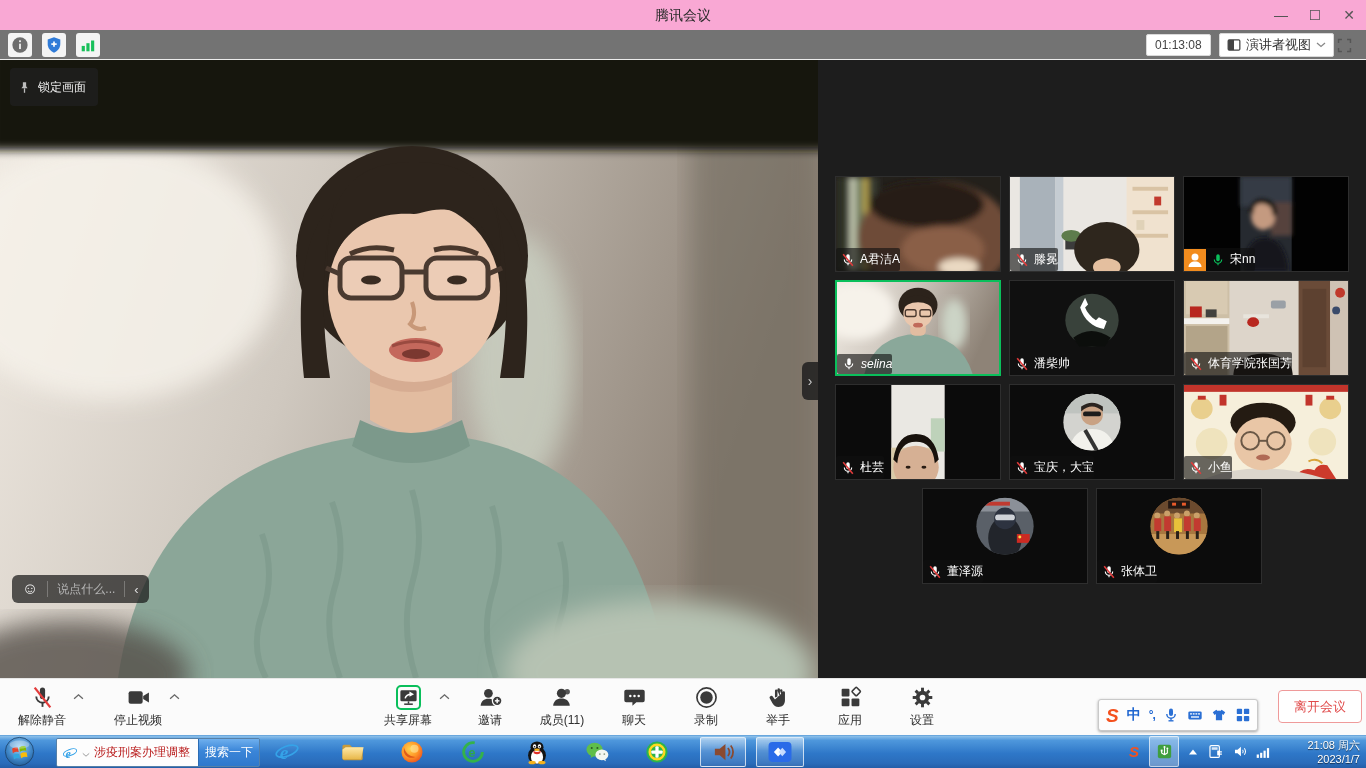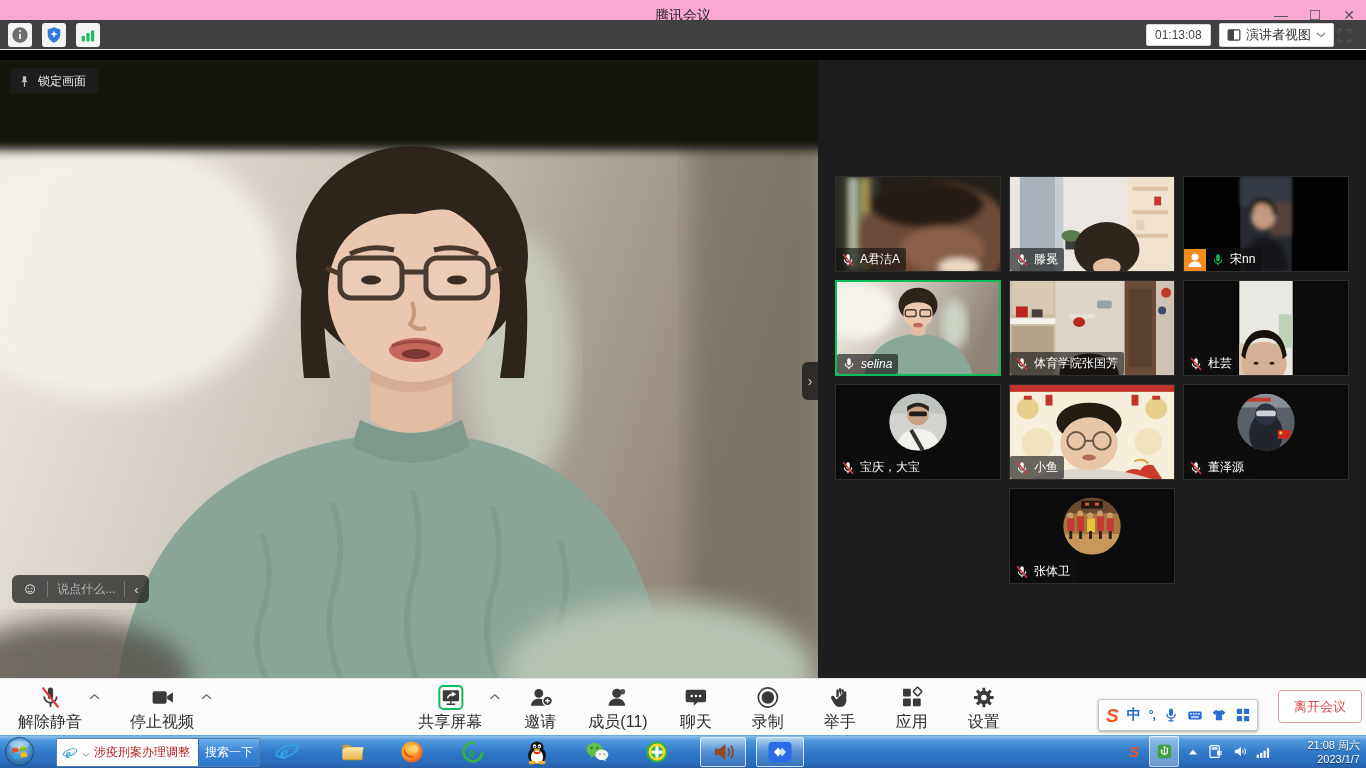--- a/index.html
+++ b/index.html
@@ -5,34 +5,34 @@
   html,body{margin:0;padding:0;}
   body{width:1366px;height:768px;overflow:hidden;position:relative;background:#000;
        font-family:"Liberation Sans","DejaVu Sans",sans-serif;-webkit-font-smoothing:antialiased;}
   .abs{position:absolute;}
   
   #titlebar{left:0;top:0;width:1366px;height:30px;background:#f9a8d4;}
   #win-title{left:0;top:0;width:100%;height:30px;line-height:30px;text-align:center;font-size:14px;color:#2b2b2b;}
   #win-controls{right:0;top:0;height:30px;display:flex;}
   .winbtn{width:34px;height:30px;display:flex;align-items:center;justify-content:center;color:#555;font-size:14px;cursor:default;}
   
-  #topbar{left:0;top:20px;width:1366px;height:30px;background:#404040;border-bottom:1px solid #ececec;box-sizing:border-box;}
+  #topbar{left:0;top:30px;width:1366px;height:30px;background:#737373;border-bottom:1px solid #ececec;box-sizing:border-box;}
   #topbar-left{left:8px;top:3px;display:flex;gap:10px;}
   .tb-sq{width:24px;height:24px;border-radius:3px;background:#f4f4f4;display:flex;align-items:center;justify-content:center;}
   .tb-sq svg{width:18px;height:18px;display:block;}
   #timer-box{left:1146px;top:4px;height:20px;border:1px solid #d9d9d9;border-radius:2px;padding:0 8px;font-size:12px;color:#444;line-height:20px;background:#fff;}
   #view-btn{left:1219px;top:3px;height:22px;border:1px solid #d9d9d9;border-radius:2px;background:#fff;display:flex;align-items:center;gap:5px;padding:0 7px;}
   #view-btn svg.vico{width:14px;height:14px;}
   #view-label{font-size:13px;color:#333;}
   #fullscreen-btn{left:1333px;top:4px;width:22px;height:22px;display:flex;align-items:center;justify-content:center;}
   
   #content{left:0;top:60px;width:1366px;height:618px;background:#141414;}
   #main-video{left:0;top:0;width:818px;height:618px;overflow:hidden;background:#0d0d0c;}
   #main-video svg.scene{position:absolute;left:0;top:0;width:100%;height:100%;}
-  #pin-btn{left:10px;top:8px;height:26px;background:rgba(30,30,30,.85);border-radius:4px;display:flex;align-items:center;gap:7px;padding:0 12px 0 8px;}
+  #pin-btn{left:10px;top:8px;height:38px;background:rgba(30,30,30,.85);border-radius:4px;display:flex;align-items:center;gap:7px;padding:0 12px 0 8px;}
   #pin-btn span{font-size:12px;color:#eee;}
   #chat-pill{left:12px;bottom:75px;height:28px;background:rgba(25,25,25,.72);border-radius:6px;display:flex;align-items:center;gap:9px;padding:0 10px;}
   #chat-smiley{color:#f2f2f2;font-size:16px;line-height:1;}
   .pill-div{width:1px;height:16px;background:rgba(255,255,255,.25);}
   #chat-placeholder{font-size:12px;color:#b5b5b5;}
   #chat-collapse{color:#ddd;font-size:13px;}
   #panel-collapse-tab{right:0;top:302px;width:16px;height:38px;background:rgba(30,30,30,.85);border-radius:6px 0 0 6px;color:#ccc;display:flex;align-items:center;justify-content:center;font-size:14px;}
   #right-panel{left:818px;top:0;width:548px;height:618px;background:#1d1d1d;}
   
   #speaking-banner{left:87px;top:47px;width:246px;height:33px;background:#2f2f2f;border-radius:4px;display:flex;align-items:center;gap:9px;padding:0 10px;box-sizing:border-box;}
@@ -40,34 +40,34 @@
   #speaking-text{font-size:12.5px;color:#e3e3e3;white-space:nowrap;}
   #banner-logo{margin-left:auto;position:relative;width:34px;height:20px;opacity:.45;}
   #banner-logo i{position:absolute;width:13px;height:13px;background:#888;transform:rotate(45deg);top:3px;}
   #banner-logo i:nth-child(1){left:2px;background:#6e6e6e;}
   #banner-logo i:nth-child(2){left:12px;background:#9a9a9a;}
   
   #participant-grid{left:8px;top:112px;width:532px;display:flex;flex-wrap:wrap;justify-content:center;}
   .tile{width:166px;height:96px;margin:4px;position:relative;background:#000;overflow:hidden;box-sizing:border-box;border:1px solid #2e2e2e;}
   .tile.speaking{border:2px solid #0abf5b;font-style:italic;}
   .tile svg.vid{position:absolute;left:0;top:0;width:100%;height:100%;display:block;}
-  .nameplate{position:absolute;left:0;bottom:0;display:flex;align-items:center;gap:5px;background:rgba(16,16,16,.62);padding:3px 6px 3px 5px;border-radius:2px;max-width:100%;box-sizing:border-box;}
+  .nameplate{position:absolute;left:0;bottom:0;display:flex;align-items:center;gap:5px;background:rgba(16,16,16,.62);padding:3px 0 3px 5px;border-radius:2px;max-width:100%;box-sizing:border-box;}
   .nameplate .mic svg{width:14px;height:14px;display:block;}
   .pname{color:#fff;font-size:12px;white-space:nowrap;overflow:hidden;text-overflow:ellipsis;}
   .hostbadge{width:22px;height:22px;margin:-3px 0 -3px -5px;flex:none;}
   .hostbadge svg{width:22px;height:22px;display:block;}
   
   #toolbar{left:0;top:678px;width:1366px;height:57px;background:#fbfbfb;border-top:1px solid #e7e7e7;box-sizing:border-box;}
   .tgroup{position:absolute;top:5px;display:flex;}
   #tgroup-left{left:18px;gap:34px;}
-  #tgroup-center{left:713px;transform:translateX(-50%);gap:24px;align-items:center;}
+  #tgroup-center{left:665px;transform:translateX(-50%);gap:24px;align-items:center;}
   .tbtn{position:relative;display:flex;flex-direction:column;align-items:center;min-width:48px;}
   .tbtn .ticon{height:27px;display:flex;align-items:center;justify-content:center;}
   .tbtn .ticon svg{width:25px;height:25px;display:block;}
-  .tbtn .tlabel{font-size:16px;color:#2e2e2e;margin-top:1px;white-space:nowrap;}
+  .tbtn .tlabel{font-size:12px;color:#2e2e2e;margin-top:1px;white-space:nowrap;}
   .caret{position:absolute;right:-18px;top:9px;}
   .caret svg{width:11px;height:7px;display:block;}
   .share-ico{width:25px;height:25px;border:2px solid #0abf5b;border-radius:5px;box-sizing:border-box;display:flex;align-items:center;justify-content:center;}
   .share-ico svg{width:19px;height:19px;}
   #leave-btn{left:1278px;top:690px;width:82px;height:31px;background:#fff;border:1px solid #ef9a9a;border-radius:4px;color:#e04b4b;font-size:13px;display:flex;align-items:center;justify-content:center;}
   
   #ime-bar{left:1098px;top:699px;width:160px;height:32px;background:#fdfdfd;border:1px solid #c9c9c9;border-radius:3px;box-shadow:0 1px 3px rgba(0,0,0,.35);display:flex;align-items:center;gap:8px;padding:0 7px;box-sizing:border-box;}
   #sogou-logo{font-size:19px;font-weight:900;color:#f4511e;font-style:italic;line-height:1;}
   #ime-mode{font-size:14px;color:#1f66d0;font-weight:bold;}
   #ime-punct{font-size:12px;color:#1f66d0;font-weight:bold;letter-spacing:-1px;}
@@ -341,20 +341,39 @@
                 <rect x="6" y="1.5" width="4" height="8" rx="2" fill="#fff"></rect>
                 <path d="M3.8 7.5a4.2 4.2 0 0 0 8.4 0" fill="none" stroke="#fff" stroke-width="1.3"></path>
                 <line x1="8" y1="11.8" x2="8" y2="14" stroke="#fff" stroke-width="1.3"></line>
               </svg>
             </span>
             <span class="pname">selina</span>
           </div>
         </div>
         <div class="tile">
           <svg class="vid" viewBox="0 0 166 96" preserveAspectRatio="none">
+            <rect width="166" height="96" fill="#101010"></rect>
+            <circle cx="83" cy="40" r="27" fill="#39423b"></circle>
+            <path d="M64 58 q18 -14 38 0 l-6 9 h-26 z" fill="#0c0e0c"></path>
+            <path d="M71 27 c4 13 13 20 24 22 l3 -8 -8 -4 -3 3 c-5 -3 -9 -8 -11 -13 l3 -3 -3 -7 z" fill="#fff"></path>
+          </svg>
+          <div class="nameplate">
+            <span class="mic">
+              <svg viewBox="0 0 16 16">
+                <rect x="6" y="1.5" width="4" height="8" rx="2" fill="#fff"></rect>
+                <path d="M3.8 7.5a4.2 4.2 0 0 0 8.4 0" fill="none" stroke="#fff" stroke-width="1.3"></path>
+                <line x1="8" y1="11.8" x2="8" y2="14" stroke="#fff" stroke-width="1.3"></line>
+                <line x1="2.5" y1="1.5" x2="13.5" y2="14.5" stroke="#e23b3b" stroke-width="1.8"></line>
+              </svg>
+            </span>
+            <span class="pname">潘柴帅</span>
+          </div>
+        </div>
+        <div class="tile">
+          <svg class="vid" viewBox="0 0 166 96" preserveAspectRatio="none">
             <rect width="166" height="96" fill="#ddd5ca"></rect>
             <rect width="46" height="96" fill="#cdbfa6"></rect>
             <rect x="2" width="42" height="34" fill="#d8cab2"></rect>
             <rect y="38" width="46" height="6" fill="#f4f2ee"></rect>
             <rect x="2" y="46" width="42" height="50" fill="#b3a489"></rect>
             <rect x="6" y="26" width="12" height="11" fill="#b8271f"></rect>
             <rect x="22" y="29" width="11" height="8" fill="#42423e"></rect>
             <rect x="60" y="34" width="26" height="4" fill="#e8e4dc"></rect>
             <ellipse cx="70" cy="42" rx="6" ry="5" fill="#b8271f"></ellipse>
             <rect x="88" y="20" width="15" height="8" rx="2" fill="#9aa0a6"></rect>

